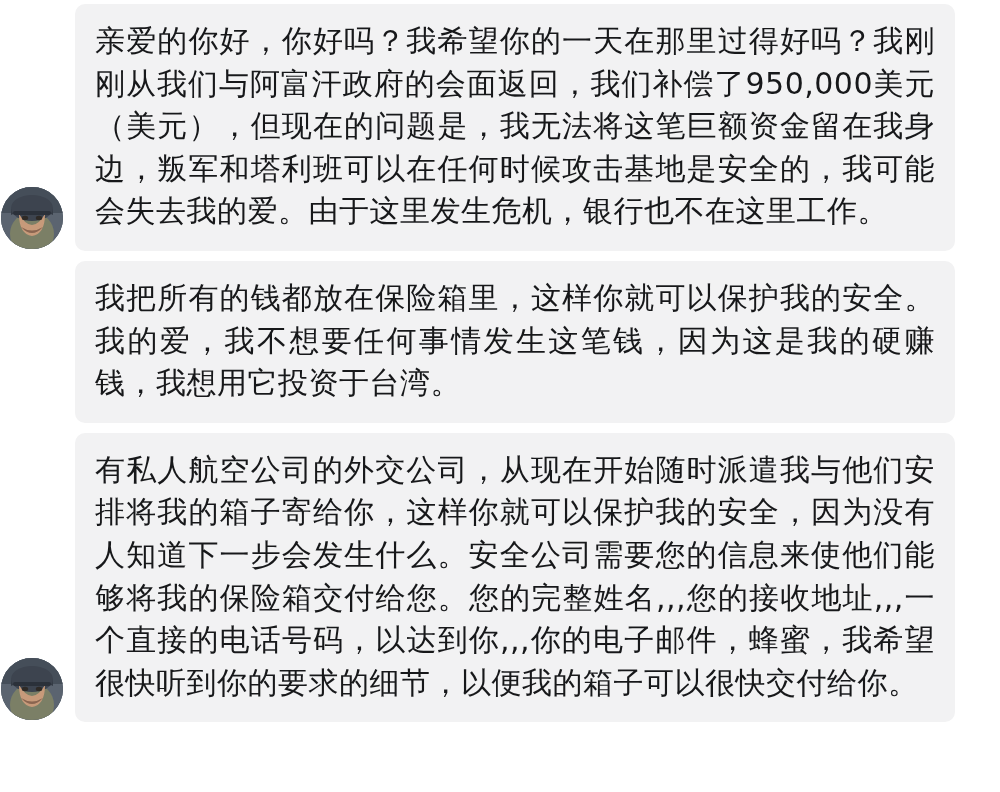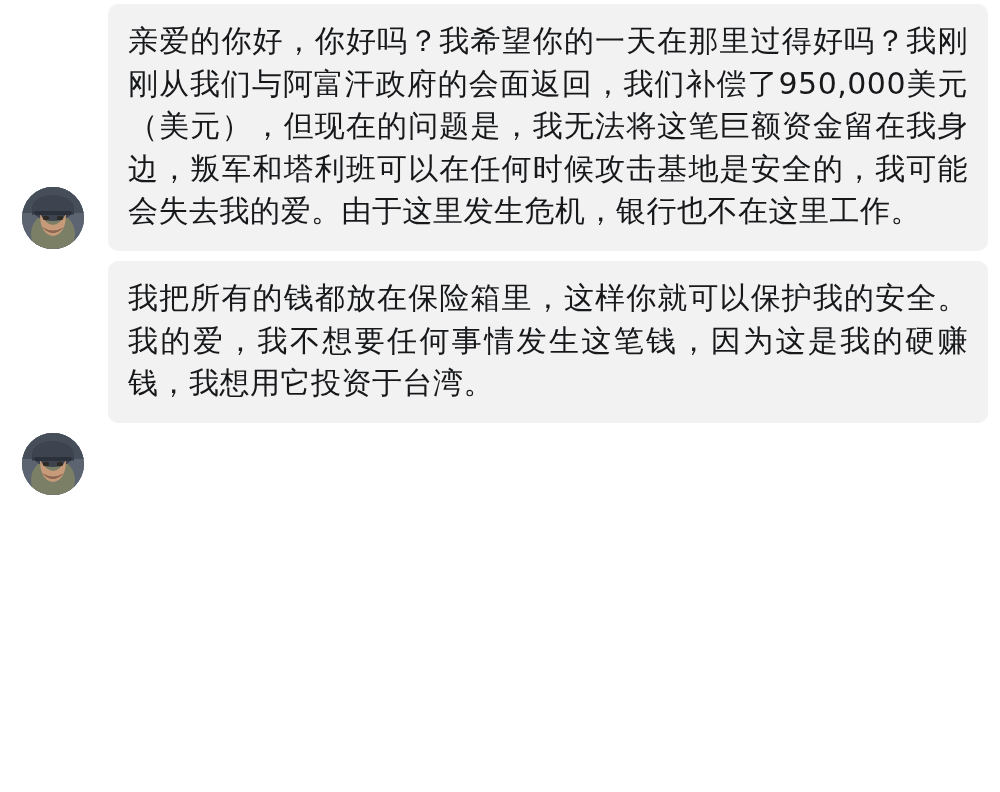--- a/index.html
+++ b/index.html
@@ -18,23 +18,22 @@
     height: 792px;
     background: #ffffff;
     display: flex;
     flex-direction: column;
     padding-top: 4px;
     box-sizing: border-box;
   }
   .msg-row {
     display: flex;
     align-items: flex-end;
-    padding-left: 22px;
+    padding-left: 1px;
     margin-bottom: 10px;
-    gap: 12px;
   }
   .avatar-slot {
     width: 74px;
     min-width: 74px;
     display: flex;
     align-items: flex-end;
     justify-content: flex-start;
     padding-bottom: 2px;
   }
   .avatar {
@@ -119,15 +118,18 @@
           <path d="M10 22 q21 -16 42 0 l0 6 q-21 -11 -42 0 z" fill="#343b45"></path>
           <ellipse cx="31" cy="21" rx="21" ry="13" fill="#3d444f"></ellipse>
           <path d="M18 27 q13 22 26 0 q0 20 -13 22 q-13 -2 -13 -22 z" fill="#c79a7a"></path>
           <ellipse cx="24" cy="31" rx="3.2" ry="2.2" fill="#2e2a26"></ellipse>
           <ellipse cx="38" cy="31" rx="3.2" ry="2.2" fill="#2e2a26"></ellipse>
           <path d="M20 40 q11 7 22 0 q-11 12 -22 0 z" fill="#8a6550"></path>
           <rect x="12" y="24" width="38" height="4" rx="2" fill="#2b313a"></rect>
         </svg>
       </div>
     </div>
+    <div class="bubble">
+      <p>有私人航空公司的外交公司，从现在开始随时派遣我与他们安排将我的箱子寄给你，这样你就可以保护我的安全，因为没有人知道下一步会发生什么。安全公司需要您的信息来使他们能够将我的保险箱交付给您。您的完整姓名,,,您的接收地址,,,一个直接的电话号码，以达到你,,,你的电子邮件，蜂蜜，我希望很快听到你的要求的细节，以便我的箱子可以很快交付给你。</p>
+    </div>
   </div>
 
 </div>
 
 </body></html>

